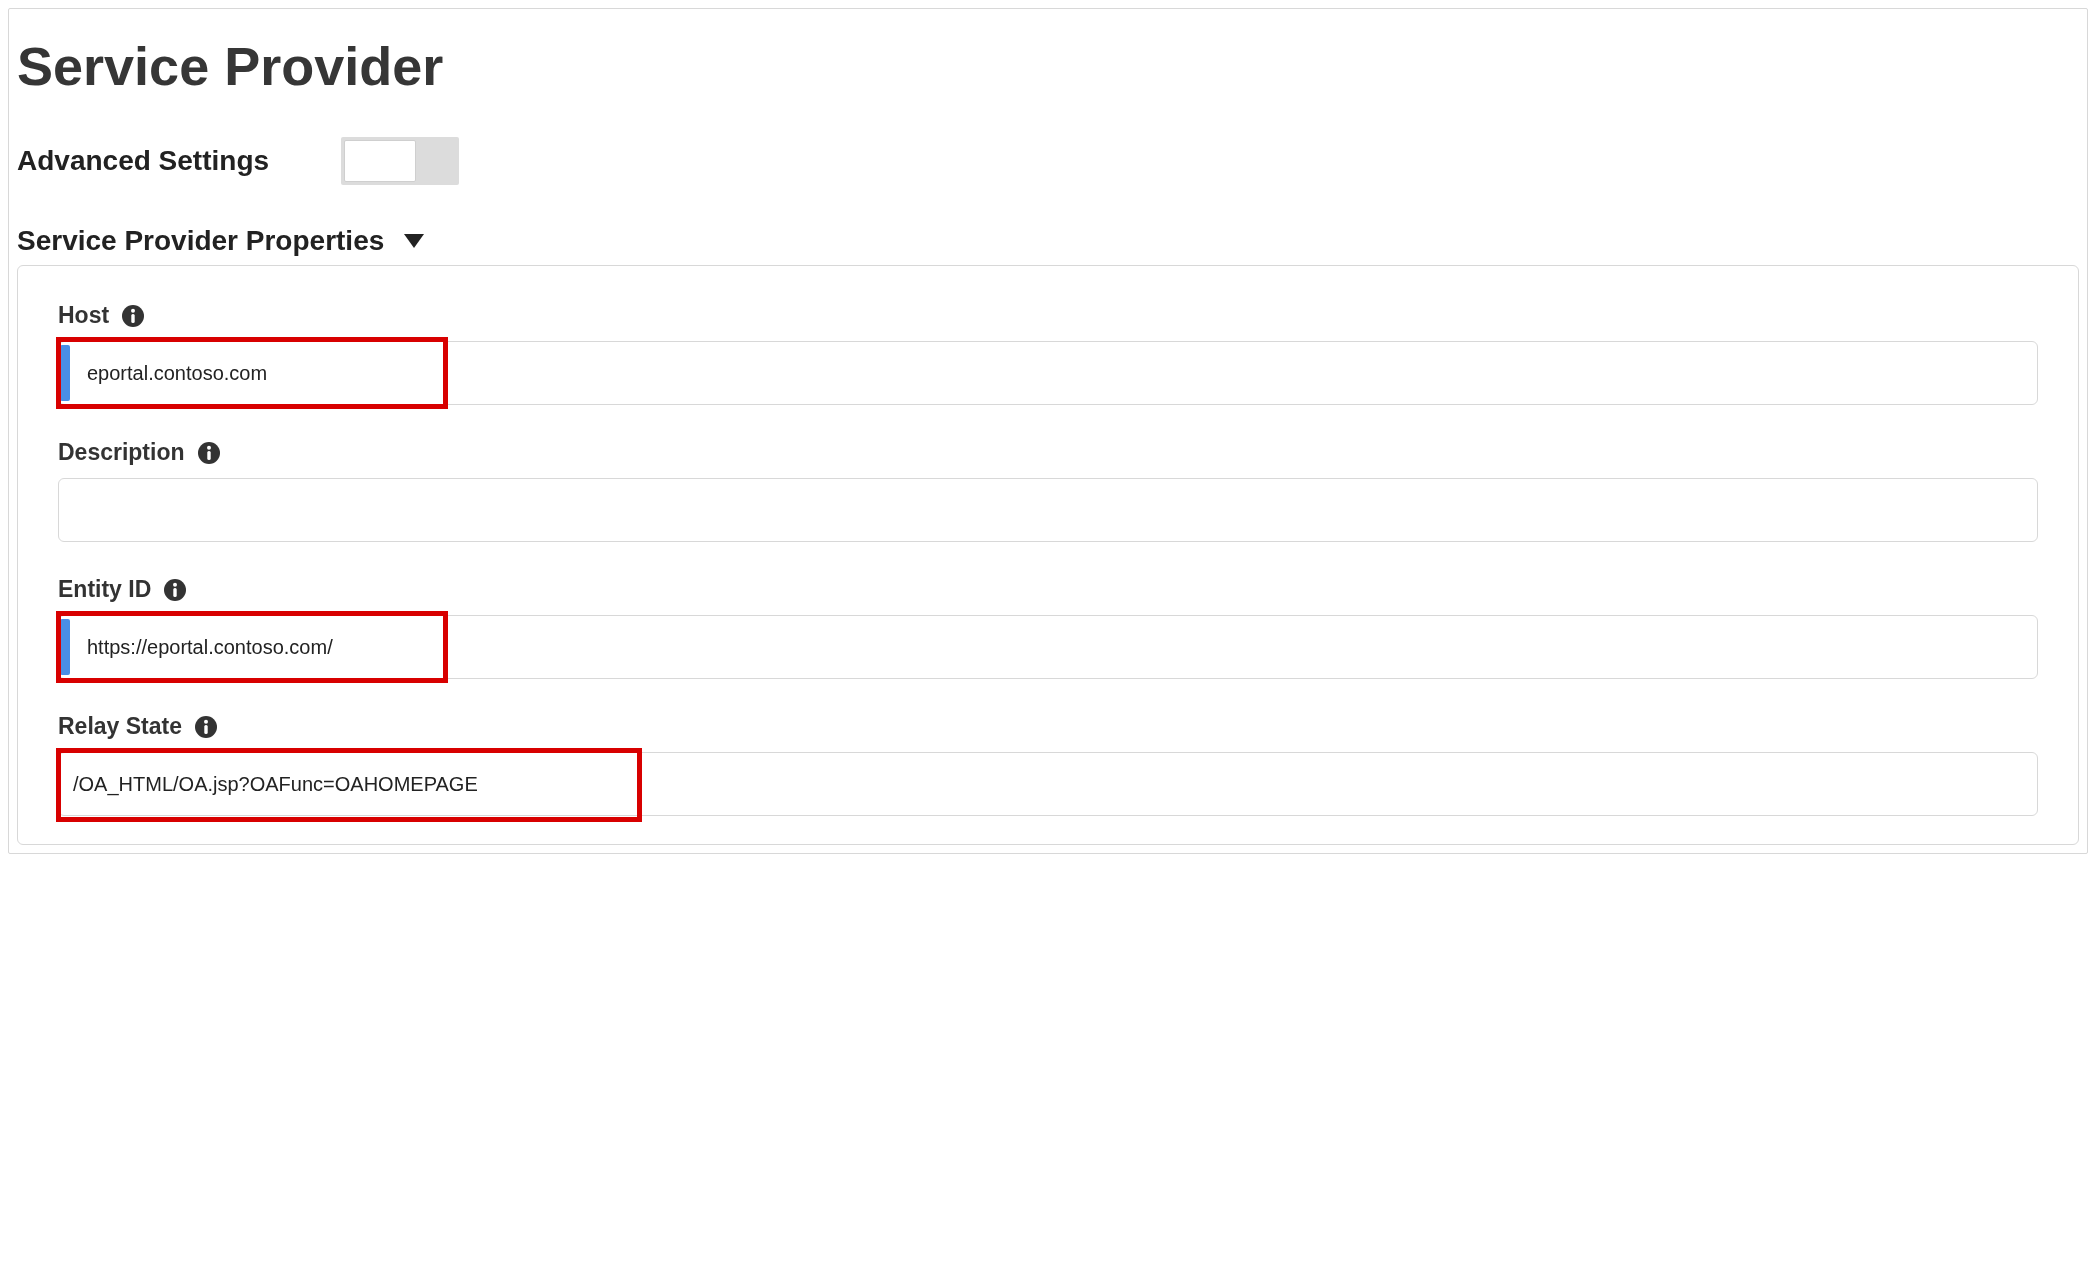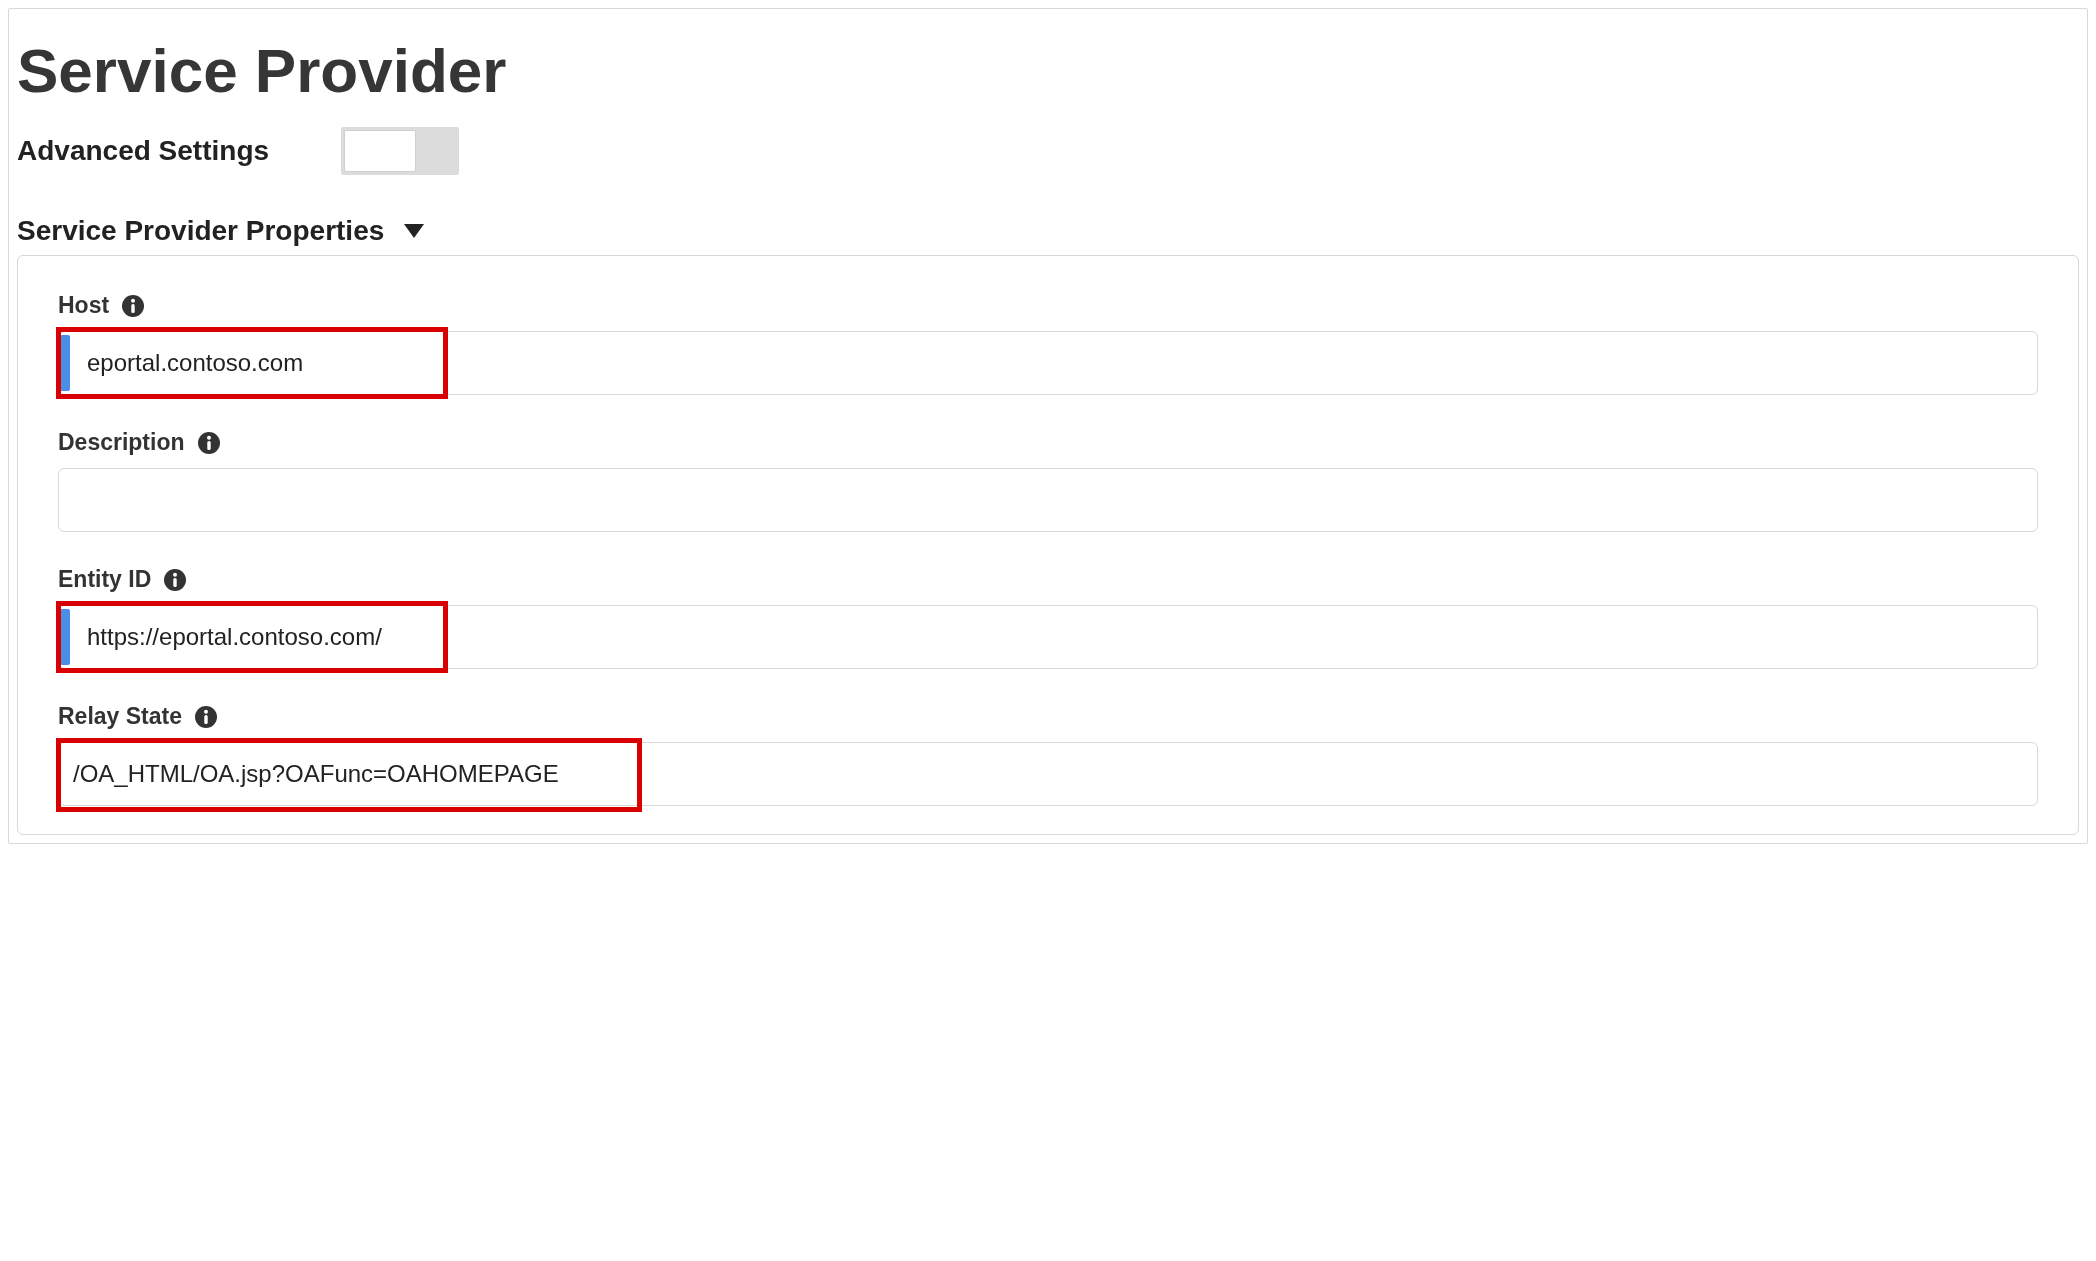--- a/index.html
+++ b/index.html
@@ -8,25 +8,25 @@
       background: #fff;
       padding: 8px;
     }
     .container {
       border: 1px solid #d8d8d8;
       border-radius: 2px;
       padding: 18px 0 8px 0;
       width: 100%;
     }
     h1.page-title {
-      font-size: 62px;
+      font-size: 54px;
       font-weight: 700;
       color: #363636;
       padding: 8px 8px 0 8px;
-      margin-bottom: 21px;
+      margin-bottom: 40px;
     }
     .adv-row {
       display: flex;
       align-items: center;
       gap: 72px;
       padding: 0 8px 40px 8px;
     }
     .adv-label {
       font-size: 28px;
       font-weight: 600;
@@ -85,21 +85,21 @@
     }
     .info-icon svg { display: block; }
     .input-wrap {
       position: relative;
     }
     .text-input {
       width: 100%;
       height: 64px;
       border: 1px solid #d8d8d8;
       border-radius: 6px;
-      font-size: 24px;
+      font-size: 20px;
       color: #222;
       padding: 6px 28px;
       background: #fff;
       outline: none;
     }
     .focus-bar {
       position: absolute;
       left: 2px;
       top: 4px;
       bottom: 4px;

